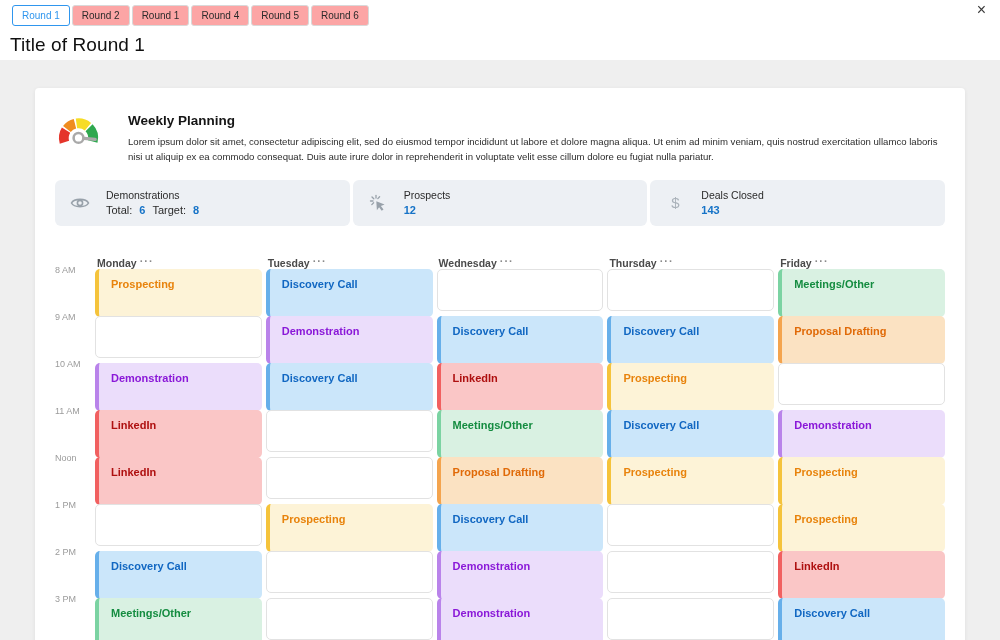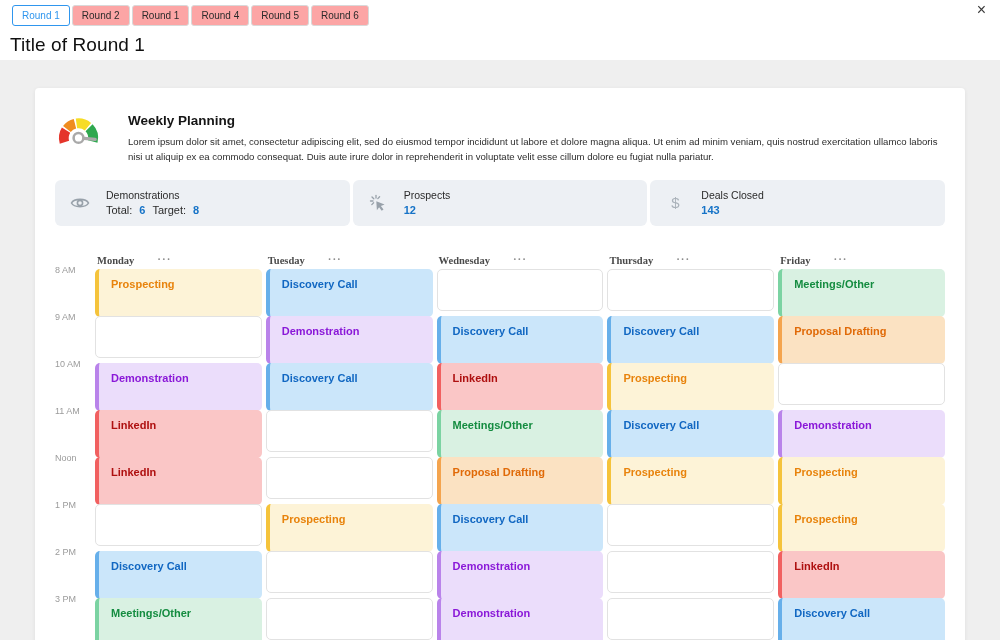--- a/index.html
+++ b/index.html
@@ -52,21 +52,21 @@
 
   
   .calendar { display:flex; margin-top:27px; }
   .time-gutter { width:40px; flex:none; padding-top:16px; }
   .time-label {
     height:47px; font-size:9px; color:#9B9B9B; text-align:left;
     padding-right:7px; transform:translateY(-4px);
   }
   .cal-days { flex:1; display:flex; gap:4px; }
   .day-col { flex:1; min-width:0; }
-  .day-header { height:16px; display:flex; align-items:center; gap:23px; padding-left:2px;font-family:Liberation Serif, serif; }
+  .day-header { height:16px; display:flex; align-items:flex-end; gap:3px; padding-left:2px; }
   .day-name { font-size:10.5px; font-weight:600; color:#4A4A4A; }
   .day-menu { font-size:11px; font-weight:700; color:#8A8A8A; letter-spacing:1px; transform:translateY(-2px); cursor:pointer; }
   .slot { height:47px; }
   .event {
     height:48px; border-radius:5px; border-left:4px solid;
     padding:9px 4px 0 12px; font-size:11px; font-weight:700;
     overflow:hidden; white-space:nowrap; cursor:pointer;
   }
   .empty-slot { height:42px; border:1px solid #E2E2E2; border-radius:5px; background:#FFFFFF; cursor:pointer; }
 </style>

